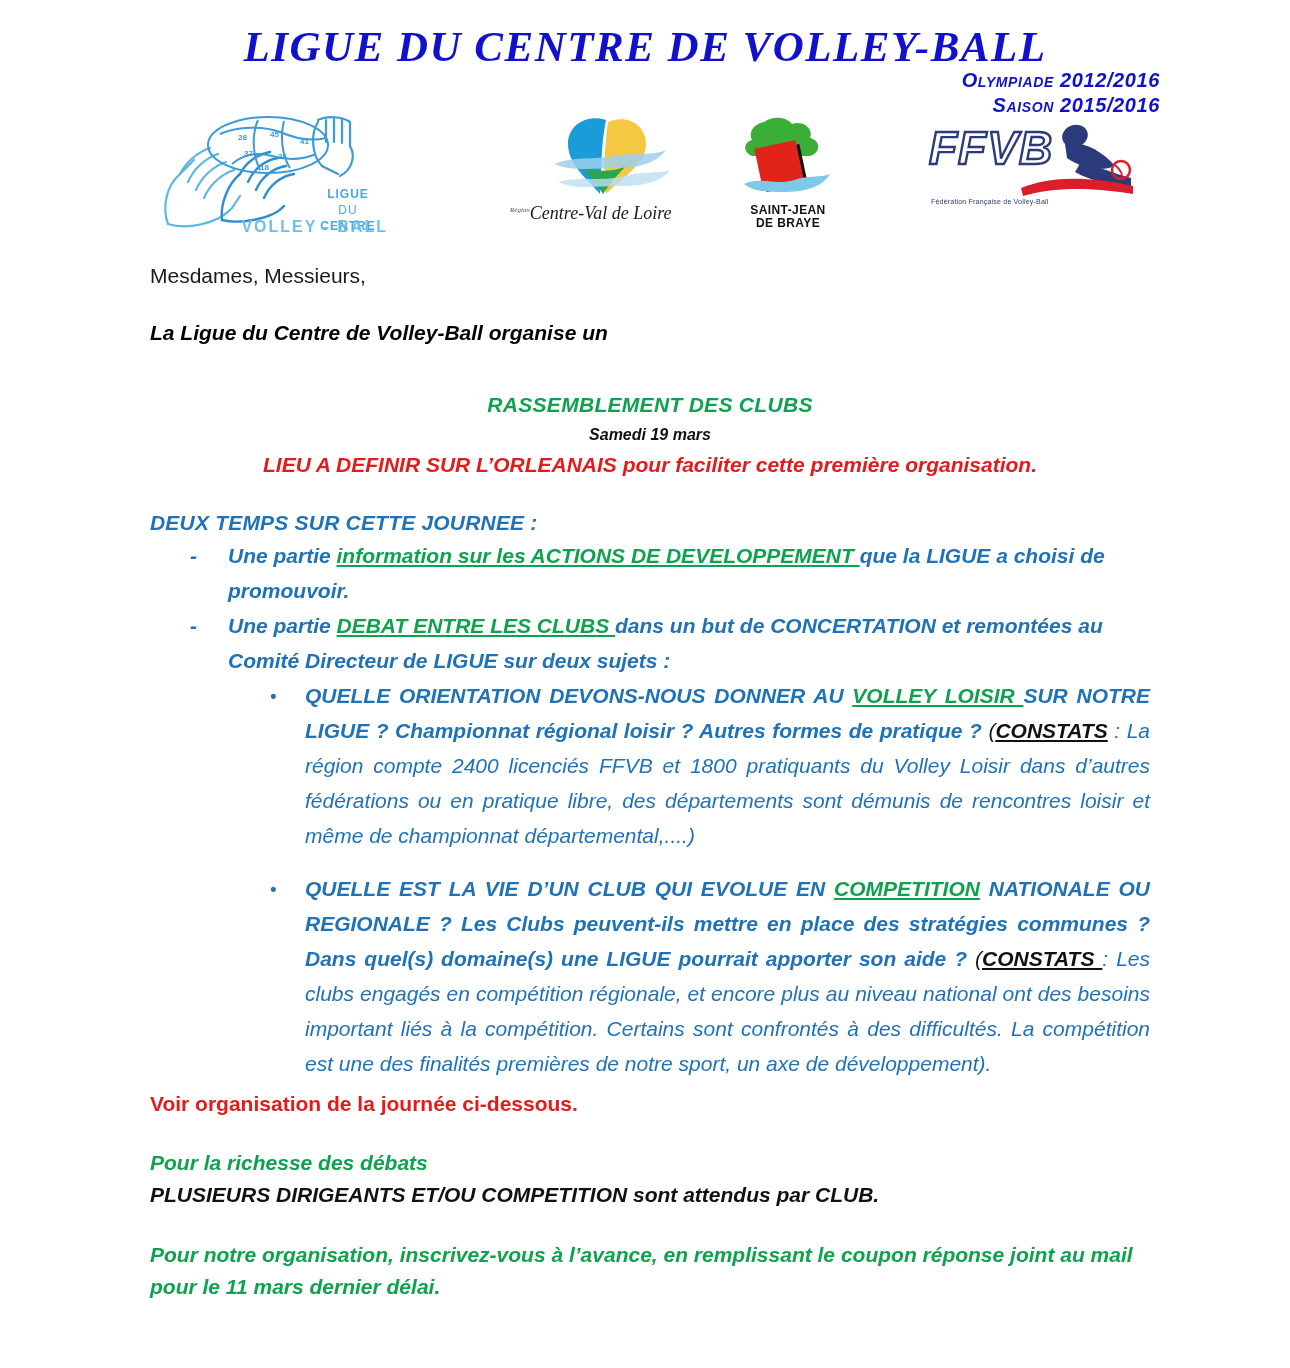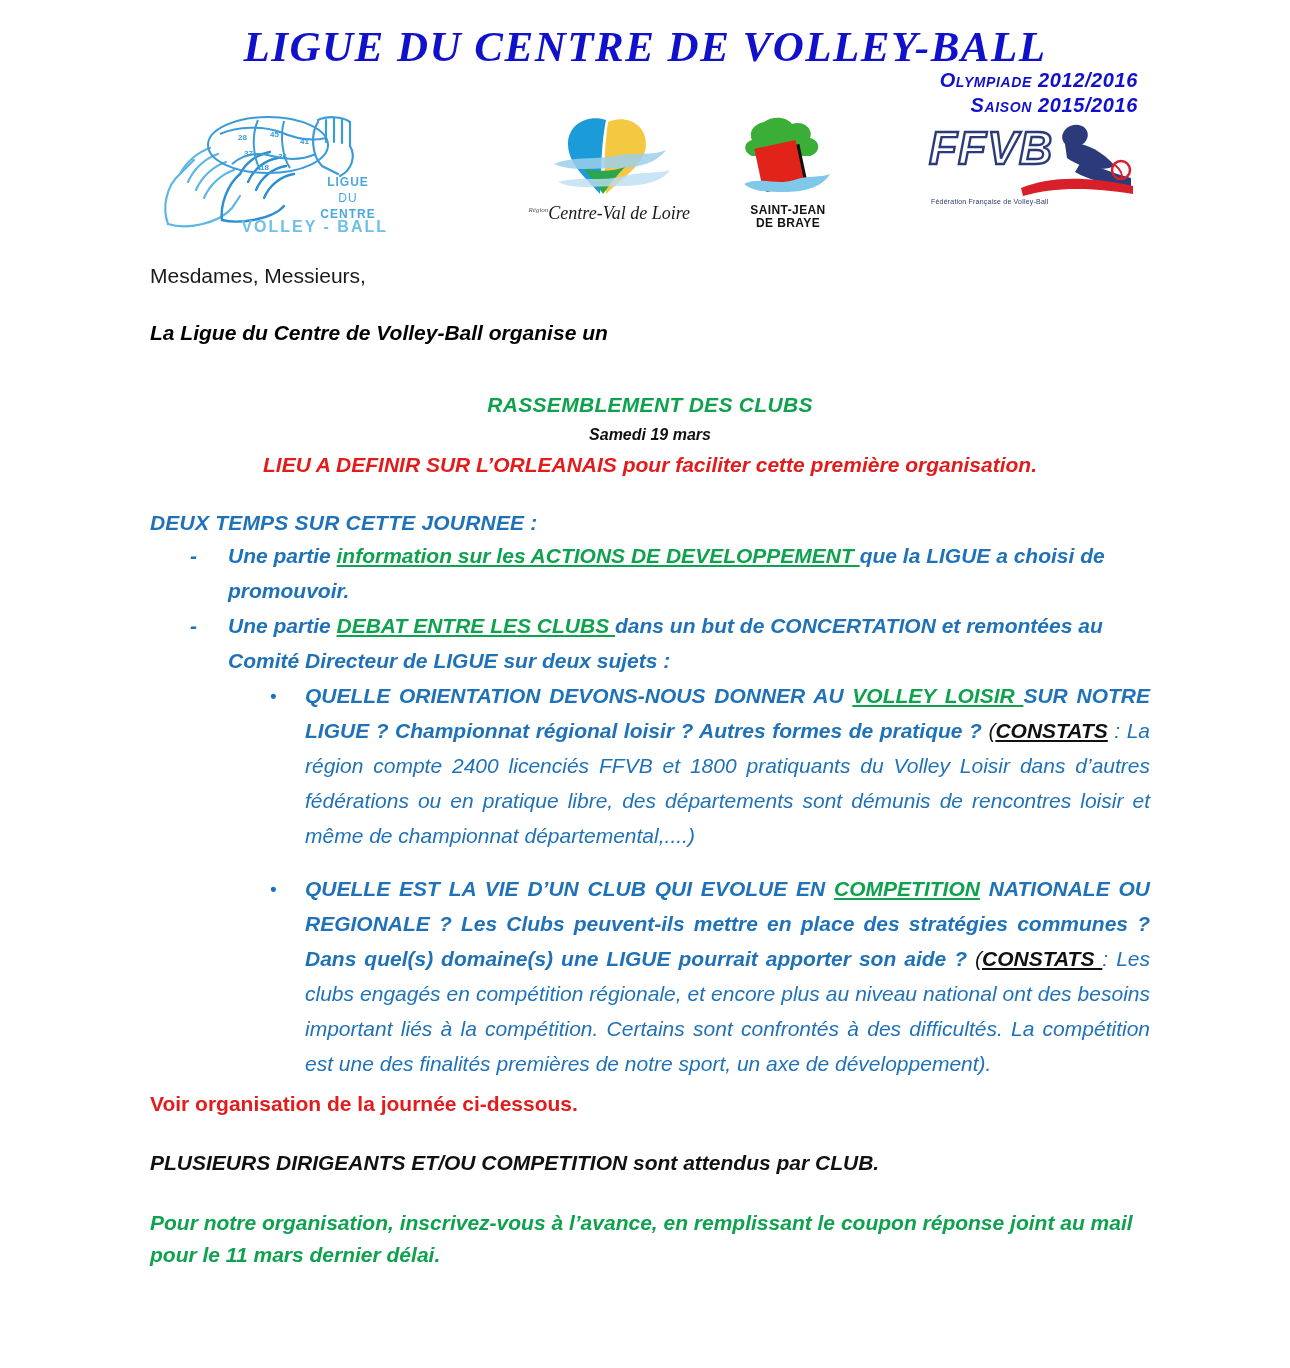--- a/index.html
+++ b/index.html
@@ -32,21 +32,21 @@
     font-family: "Liberation Serif", serif;
     font-weight: bold;
     font-style: italic;
     font-size: 43px;
     letter-spacing: 1.5px;
     color: #1111CC;
     white-space: nowrap;
   }
   .subtitle-block {
     position: absolute;
-    right: 152px;
+    right: 130px;
     top: 68px;
     text-align: right;
     font-family: "Liberation Sans", sans-serif;
     font-weight: bold;
     font-style: italic;
     color: #1111CC;
     font-size: 20px;
     line-height: 25px;
     font-variant: small-caps;
     letter-spacing: 0.6px;
@@ -82,21 +82,21 @@
     font-weight: bold;
     font-size: 12px;
     color: #111;
     letter-spacing: 0.4px;
     line-height: 13px;
   }
   .cvdl-text {
     position: absolute;
     left: 0; right: 0;
     bottom: 0;
-    text-align: right;
+    text-align: left;
     font-family: "Liberation Serif", serif;
     font-style: italic;
     font-size: 18px;
     color: #1b1b1b;
     white-space: nowrap;
   }
   .cvdl-sup {
     font-size: 7px;
     vertical-align: super;
     color: #555;
@@ -298,21 +298,21 @@
         <g fill="#3A9BD8" font-family="Liberation Sans, sans-serif" font-size="8" font-weight="bold">
           <text x="78" y="28">28</text>
           <text x="110" y="25">45</text>
           <text x="140" y="32">41</text>
           <text x="84" y="44">37</text>
           <text x="118" y="47">36</text>
           <text x="100" y="58">18</text>
         </g>
       </svg>
       <div style="position:absolute; left:152px; top:62px; text-align:center; width:72px; line-height:16px;">
-        <div style="font-size:12px; font-weight:bold; color:#4AA8DE; letter-spacing:1px;">LIGUE</div>
+        <div style="font-size:12px; font-weight:bold; color:#4AA8DE; letter-spacing:1px;margin-top:12px;">LIGUE</div>
         <div style="font-size:12px; font-weight:normal; color:#4AA8DE; letter-spacing:1px;">DU</div>
         <div style="font-size:12px; font-weight:bold; color:#4AA8DE; letter-spacing:1px;">CENTRE</div>
       </div>
       <div style="position:absolute; left:16px; bottom:-2px; width:212px; text-align:right; font-size:16px; font-weight:bold; color:#6EC0E8; letter-spacing:2px;">VOLLEY - BALL</div>
     </div>
 
     <div class="logo logo-cvdl">
       <svg width="180" height="92" viewBox="0 0 180 92" aria-hidden="true">
         <path d="M96,8 C78,2 58,12 58,32 C58,52 76,66 90,82 C92,60 90,40 96,8 Z" fill="#1B9BD8"></path>
         <path d="M98,10 C116,2 136,12 136,32 C136,52 112,66 96,82 C94,60 94,38 98,10 Z" fill="#F5C842"></path>
@@ -398,20 +398,21 @@
         <span class="constat-para">
           <span class="black">(</span><span class="constat-lbl">CONSTATS </span><span>: Les clubs engagés en compétition régionale, et encore plus au niveau national ont des besoins important liés à la compétition. Certains sont confrontés à des difficultés. La compétition est une des  finalités premières de notre sport, un axe de développement).</span>
         </span>
       </li>
     </ul>
 
     <p class="p lead-red" style="margin-top:8px;">Voir organisation de la journée ci-dessous.</p>
 
     <div class="gap-sm"></div>
 
+    <p class="p lead-green">Pour la richesse des débats</p>
     <p class="p lead-black">PLUSIEURS DIRIGEANTS ET/OU COMPETITION sont attendus par CLUB.</p>
 
     <div class="gap-sm"></div>
 
     <p class="p lead-green">Pour notre organisation, inscrivez-vous à l’avance, en remplissant le coupon réponse joint au mail pour le 11 mars dernier délai.</p>
 
   </div>
 
 </div>
 

